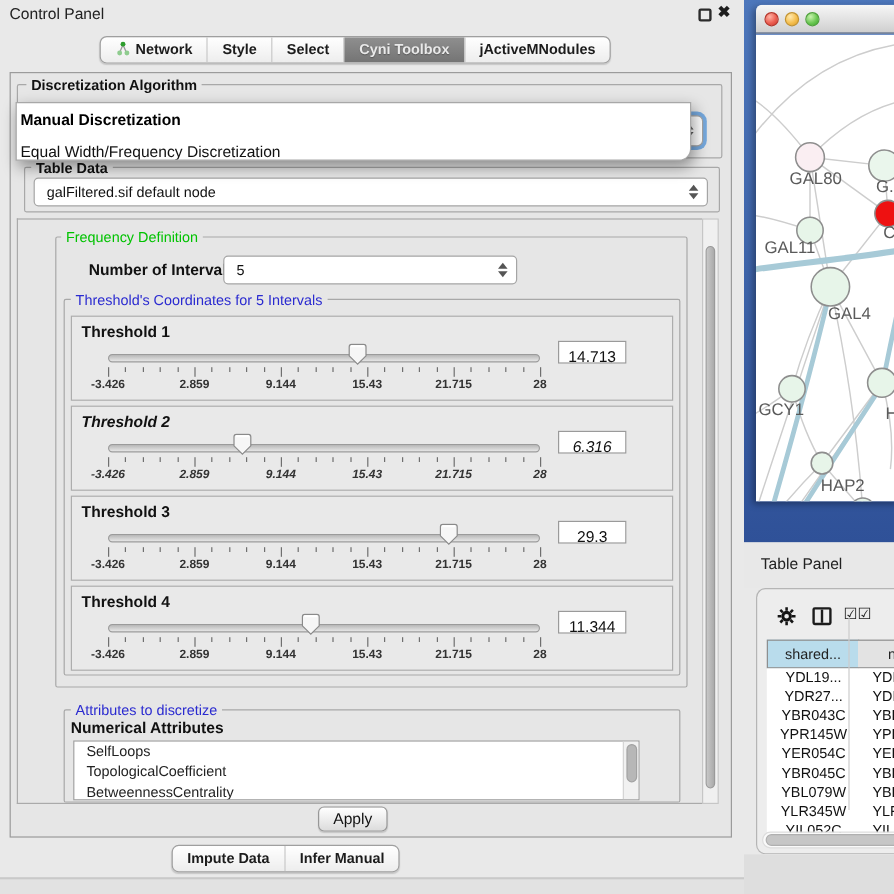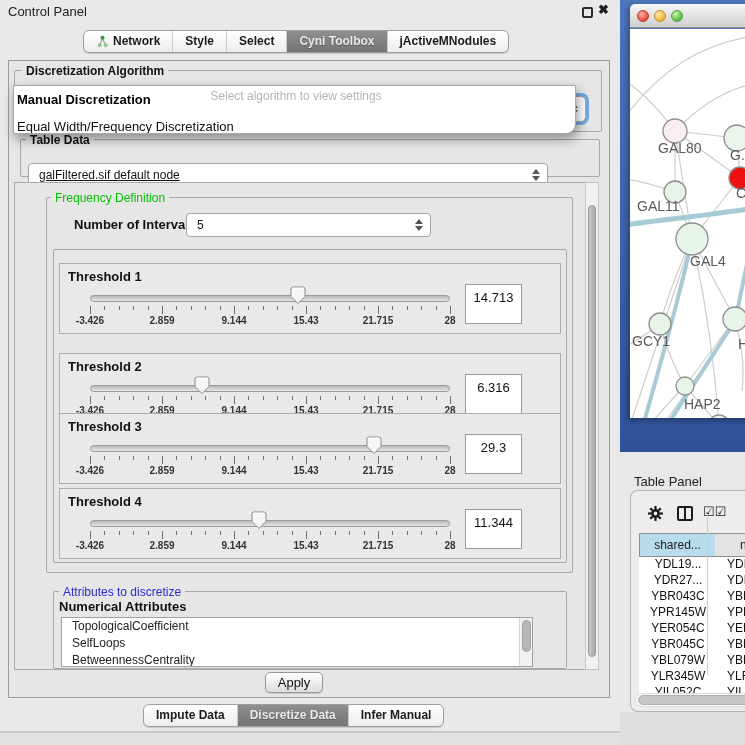--- a/index.html
+++ b/index.html
@@ -9,21 +9,21 @@
 
   
   .cp-titlebar { left:0; top:0; width:620px; height:24px; background:#e9e9e9; }
   .cp-title { left:8px; top:4px; font-size:13px; color:#222; }
   .float-icon { left:582px; top:7px; width:11px; height:11px; border:2px solid #2b2b2b; border-radius:2px; }
   .close-icon { left:598px; top:2px; font-size:13px; font-weight:bold; color:#1d1d1d; }
 
   .tabstrip { display:flex; border:1px solid #9f9f9f; border-radius:6px; overflow:hidden;
               background:linear-gradient(#ffffff,#ededed); box-shadow:0 1px 1px rgba(0,0,0,.15); }
   .tab { padding:3px 12px 4px 12px; font-size:12px; font-weight:600; color:#1c1c1c;
-         border-right:1px solid #c9c9c9; display:flex; align-items:flex-end; gap:4px; background:transparent; }
+         border-right:1px solid #c9c9c9; display:flex; align-items:flex-start; gap:4px; background:transparent; }
   .tab:last-child { border-right:none; }
   .tab.active { background:linear-gradient(#8f8f8f,#747474); color:#e9e9e9; text-shadow:0 1px 1px rgba(0,0,0,.3); }
   .cp-tabs { left:83px; top:30px; }
 
   .cp-content { left:8px; top:60px; width:602px; height:638px; border:1px solid #9b9b9b; background:#e6e6e6; }
 
   .groupbox { position:absolute; border:1px solid #a8a8a8; border-radius:2px; }
   .grouplabel { position:absolute; font-size:12px; background:#e6e6e6; padding:0 4px; white-space:nowrap; }
   .grouplabel.bold { font-weight:bold; color:#111; }
   .grouplabel.green { color:#00c300; }
@@ -51,21 +51,21 @@
   .vscroll .thumb { position:absolute; left:2px; top:22px; width:8px; height:452px; background:linear-gradient(90deg,#c7c7c7,#ababab); border:1px solid #9a9a9a; border-radius:5px; }
 
   .thr-panel { position:absolute; left:58px; width:502px; height:71px; border:1px solid #adadad; background:#e9e9e9; }
   .thr-label { position:absolute; left:8px; top:5px; font-size:13px; font-weight:bold; color:#111; }
   .thr-track { position:absolute; left:30px; top:31px; width:360px; height:7px; border:1px solid #9b9b9b; border-radius:4px;
                background:linear-gradient(#b9b9b9,#e6e6e6); }
   .thr-thumb { position:absolute; top:22px; width:16px; height:19px; }
   .tickwrap { position:absolute; left:30px; top:42px; width:360px; height:10px; }
   .tick { position:absolute; top:0; width:1px; background:#6f6f6f; }
   .ticklabel { position:absolute; top:51px; transform:translateX(-50%); font-size:10px; font-weight:600; color:#333; white-space:nowrap; }
-  .thr-value { position:absolute; left:405px; top:20px; width:57px; height:40px; background:#fff; border:1px solid #9a9a9a;
+  .thr-value { position:absolute; left:405px; top:20px; width:57px; height:19px; background:#fff; border:1px solid #9a9a9a;
                font-size:13px; color:#111; text-align:center; line-height:26px; }
 
   .attr-list { position:absolute; left:60px; top:616px; width:472px; height:50px; background:#ffffff; border:1px solid #a0a0a0; overflow:hidden; }
   .attr-item { font-size:12px; color:#222; padding-left:10px; line-height:17px; white-space:nowrap; }
   .attr-scroll { position:absolute; right:0; top:0; width:13px; height:100%; background:#f1f1f1; border-left:1px solid #d5d5d5; }
   .attr-scroll .thumb { position:absolute; left:2px; top:2px; width:9px; height:32px; background:#b7b7b7; border:1px solid #a2a2a2; border-radius:5px; }
 
   .apply-btn { left:265px; top:672px; width:58px; height:21px; border:1px solid #979797; border-radius:5px;
                background:linear-gradient(#ffffff,#dcdcdc); font-size:13px; color:#111; text-align:center; line-height:19px;
                box-shadow:0 1px 1px rgba(0,0,0,.15); }
@@ -79,21 +79,21 @@
   .net-window { left:630px; top:4px; width:120px; height:414px; border-radius:5px 0 0 0; overflow:hidden;
                 box-shadow:-2px 2px 6px rgba(0,0,0,.35); }
   .net-titlebar { position:absolute; left:0; top:0; width:100%; height:24px; background:linear-gradient(#f7f7f7,#cfcfcf); border-bottom:1px solid #8f8f8f; }
   .light { position:absolute; top:6px; width:12px; height:12px; border-radius:50%; }
   .light.red    { left:7px;  background:radial-gradient(circle at 35% 30%, #ffb3a6, #ec5f52 55%, #c9392e); border:1px solid #b5382e; }
   .light.yellow { left:24px; background:radial-gradient(circle at 35% 30%, #ffe9b0, #f5bf4f 55%, #d79c2c); border:1px solid #c29331; }
   .light.green  { left:41px; background:radial-gradient(circle at 35% 30%, #c9f3ae, #6cc854 55%, #3ca32c); border:1px solid #51a23e; }
   .net-canvas { position:absolute; left:0; top:25px; width:100%; height:389px; background:#ffffff; }
 
   .tp-bar { left:620px; top:452px; width:125px; height:38px; background:#e8e8e8; }
-  .tp-title { left:634px; top:462px; font-size:13px; color:#222;margin-top:12px; }
+  .tp-title { left:634px; top:462px; font-size:13px; color:#222; }
   .tp-container { left:630px; top:490px; width:125px; height:222px; background:#ededed; border:1px solid #b5b5b5; border-right:none; border-radius:8px 0 0 8px; overflow:hidden; }
   .tp-toolbar-icon { position:absolute; top:14px; }
   .columns-icon { width:16px; height:15px; border:2px solid #1c1c1c; border-radius:2px; }
   .columns-icon:after { content:""; position:absolute; left:5px; top:0; width:2px; height:11px; background:#1c1c1c; }
   .check-icons { font-size:13px; color:#1c1c1c; letter-spacing:0px; }
   .tp-table { position:absolute; left:8px; top:42px; width:220px; background:#fff; }
   .tp-hcell { position:absolute; top:0; height:24px; font-size:12px; color:#222; border:1px solid #8f8f8f; line-height:22px; }
   .tp-hcell.c1 { left:0; width:77px; background:#b9dcec; text-align:center; }
   .tp-hcell.c2 { left:76px; width:144px; background:#e3e3e3; padding-left:25px; border-left:none; }
   .tp-rows { position:absolute; left:0; top:24px; width:220px; background:#fff; }
@@ -143,45 +143,45 @@
 
 <div class="abs cp-content"></div>
 
 <div class="groupbox" style="left:14px; top:70px; width:588px; height:62px;"></div>
 <div class="grouplabel bold" style="left:22px; top:64px;">Discretization Algorithm</div>
 <div class="combo alg-combo">
     <span class="spinner"></span>
   </div>
 
 <div class="abs popup">
-  <div class="popup-item popup-placeholder">Select algorithm to view settings</div>
   <div class="popup-item popup-opt0">Manual Discretization</div>
   <div class="popup-item popup-opt1">Equal Width/Frequency Discretization</div>
 </div>
 
 <div class="groupbox" style="left:20px; top:139px; width:580px; height:38px;"></div>
 <div class="grouplabel bold" style="left:26px; top:133px;">Table Data</div>
-<div class="combo" style="left:28px; top:163px; width:520px; height:24px;text-decoration:underline;">
+<div class="combo" style="left:28px; top:148px; width:562px; height:24px;">
   <span>galFiltered.sif default node</span>
   <span class="spinner"></span>
 </div>
 
 <div class="abs viewport">
   <div style="position:relative; left:-14px; top:-182px; width:620px; height:745px;">
 
     <div class="groupbox" style="left:45px; top:196px; width:527px; height:376px;"></div>
     <div class="grouplabel green" style="left:50px; top:190px;">Frequency Definition</div>
 
     <div class="abs bold13" style="left:73px; top:216px;">Number of Intervals</div>
     <div class="combo" style="left:185px; top:212px; width:245px; height:24px;">
       <span>5</span>
       <span class="spinner"></span>
     </div>
 
     <div class="groupbox" style="left:52px; top:248px; width:514px; height:314px;"></div>
+    <div class="grouplabel blue" style="left:58px; top:242px;">Threshold's Coordinates for 5 Intervals</div>
     <div id="threshold-list">
         <div class="thr-panel" style="top: 262px;">
           <div class="thr-label">Threshold 1</div>
           <div class="thr-track"></div>
           <div class="thr-thumb" style="left:229.8px;"><svg width="16" height="19" viewBox="0 0 16 19">
               <path d="M1,3 Q1,1 3,1 L13,1 Q15,1 15,3 L15,10.5 L8,17.5 L1,10.5 Z" fill="#f6f6f6" stroke="#8a8a8a" stroke-width="1"></path>
               <path d="M2.5,2.5 L13.5,2.5" stroke="#ffffff" stroke-width="1.6"></path>
             </svg></div>
           <div class="tickwrap">
             <div class="tick" style="left:0.0px; height:8px;"></div>
@@ -212,21 +212,21 @@
             <div class="tick" style="left:360.0px; height:8px;"></div>
           </div>
           <div class="ticklabel" style="left:30px;">-3.426</div>
           <div class="ticklabel" style="left:102px;">2.859</div>
           <div class="ticklabel" style="left:174px;">9.144</div>
           <div class="ticklabel" style="left:246px;">15.43</div>
           <div class="ticklabel" style="left:318px;">21.715</div>
           <div class="ticklabel" style="left:390px;">28</div>
           <div class="thr-value">14.713</div>
         </div>
-        <div class="thr-panel" style="top: 352px;">
+        <div class="thr-panel" style="top: 337px; font-style: italic;">
           <div class="thr-label">Threshold 2</div>
           <div class="thr-track"></div>
           <div class="thr-thumb" style="left:133.6px;"><svg width="16" height="19" viewBox="0 0 16 19">
               <path d="M1,3 Q1,1 3,1 L13,1 Q15,1 15,3 L15,10.5 L8,17.5 L1,10.5 Z" fill="#f6f6f6" stroke="#8a8a8a" stroke-width="1"></path>
               <path d="M2.5,2.5 L13.5,2.5" stroke="#ffffff" stroke-width="1.6"></path>
             </svg></div>
           <div class="tickwrap">
             <div class="tick" style="left:0.0px; height:8px;"></div>
             <div class="tick" style="left:14.4px; height:4px;"></div>
             <div class="tick" style="left:28.8px; height:4px;"></div>
@@ -348,42 +348,39 @@
           <div class="ticklabel" style="left:390px;">28</div>
           <div class="thr-value">11.344</div>
         </div>
       </div>
 
     <div class="groupbox" style="left:52px; top:590px; width:514px; height:78px;"></div>
     <div class="grouplabel blue" style="left:58px; top:584px;">Attributes to discretize</div>
     <div class="abs bold13" style="left:58px; top:598px;">Numerical Attributes</div>
     <div class="attr-list">
       <div id="attr-items">
+          <div class="attr-item">SelfLoops</div>
           <div class="attr-item">TopologicalCoefficient</div>
-          <div class="attr-item">SelfLoops</div>
           <div class="attr-item">BetweennessCentrality</div>
         </div>
       <div class="attr-scroll">
           <div class="thumb"></div>
         </div>
     </div>
   </div>
 </div>
 <div class="abs vscroll">
     <div class="thumb"></div>
   </div>
 
 <div class="abs apply-btn">Apply</div>
 
 <div class="abs bottom-tabs tabstrip" id="bottom-tabs">
     <div class="tab">
       <span>Impute Data</span>
-    </div>
-    <div class="tab active">
-      <span>Discretize Data</span>
     </div>
     <div class="tab">
       <span>Infer Manual</span>
     </div>
   </div>
 <div class="abs cp-bottom-line"></div>
 <div class="abs cp-below"></div>
 
 <div class="abs desktop-blue"></div>
 

